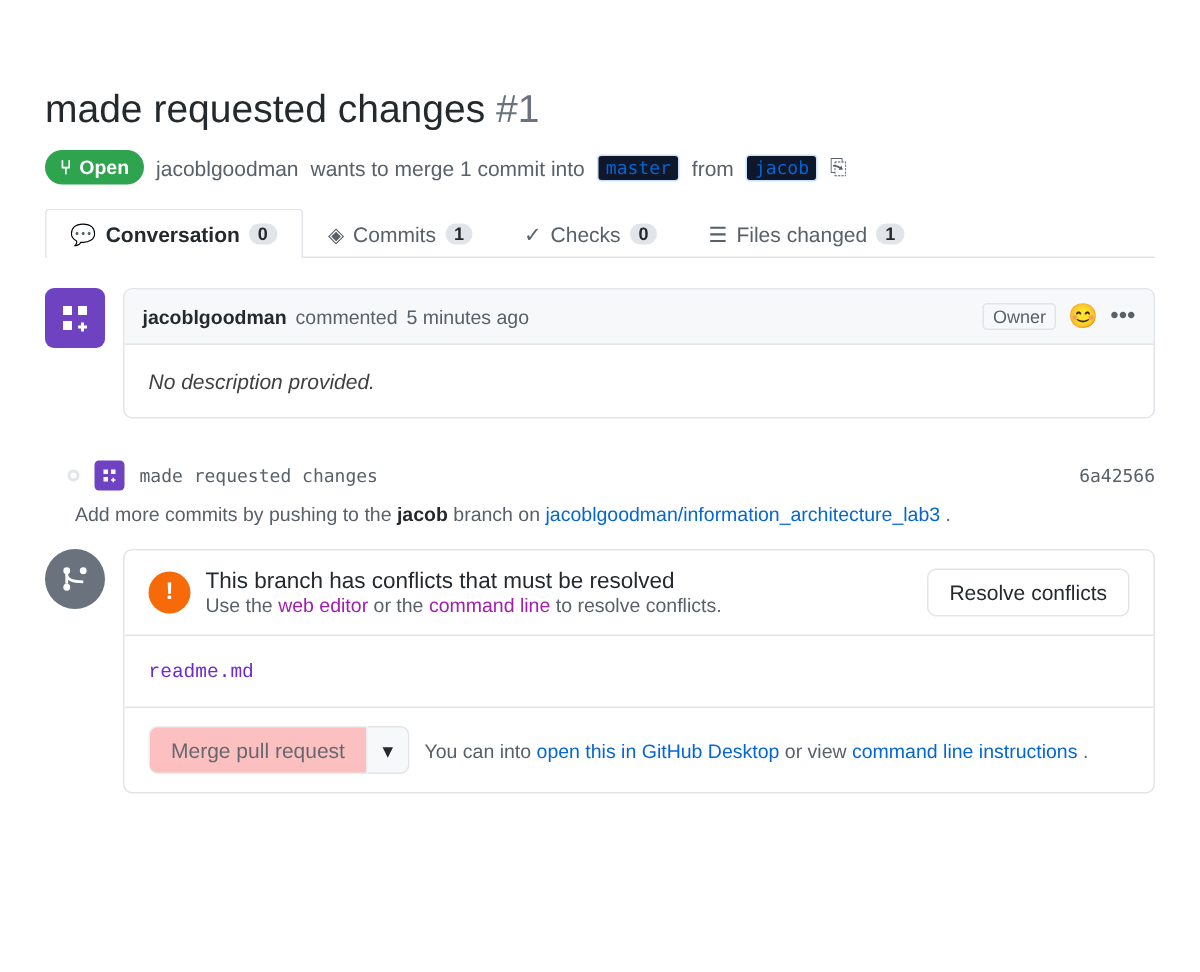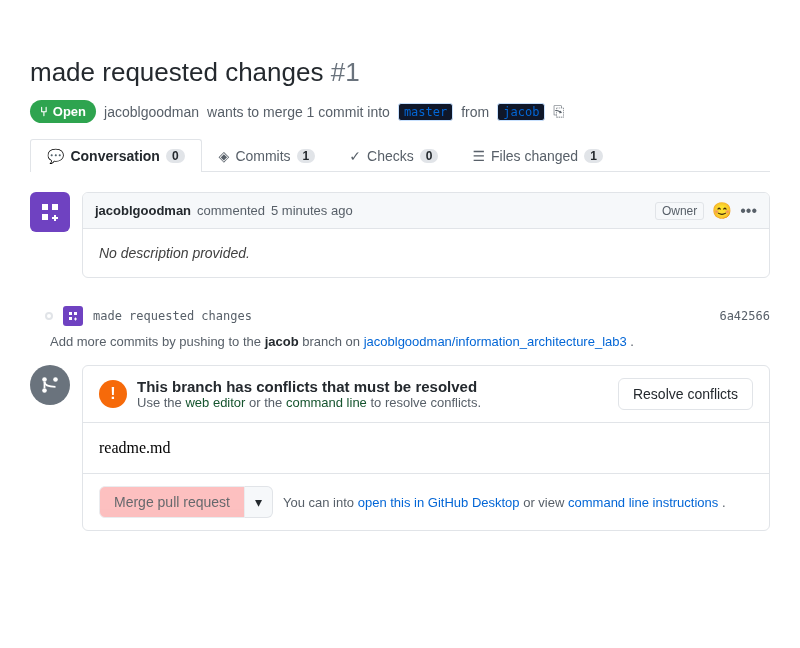--- a/index.html
+++ b/index.html
@@ -244,29 +244,29 @@
       display: flex;
       align-items: center;
       justify-content: center;
       color: #fff;
       font-weight: 700;
       font-size: 16px;
       flex-shrink: 0;
     }
     .conflict-title {
       font-size: 15px;
-      font-weight: 700;
+      font-weight: 400;
       color: #24292e;
     }
     .conflict-subtitle {
       font-size: 13px;
       color: #586069;
     }
     .conflict-subtitle a {
-      color: #14532d;
+      color: #a21caf;
       text-decoration: none;
     }
     .resolve-btn {
       background: #fff;
       border: 1px solid #e1e4e8;
       border-radius: 6px;
       padding: 7px 14px;
       font-size: 14px;
       color: #24292e;
       cursor: pointer;
@@ -275,23 +275,23 @@
     .conflict-files {
       padding: 16px;
       border-bottom: 1px solid #e1e4e8;
     }
     .conflict-files-title {
       font-weight: 600;
       font-size: 14px;
       margin-bottom: 10px;
     }
     .conflict-file {
-      font-family: Liberation Serif, serif;
-      font-size: 16px;
-      color: #000000;
+      font-family: Liberation Mono, monospace;
+      font-size: 13px;
+      color: #6d28d9;
     }
     .merge-actions {
       padding: 12px 16px;
       display: flex;
       align-items: center;
       gap: 10px;
     }
     .merge-btn-group {
       display: flex;
     }

